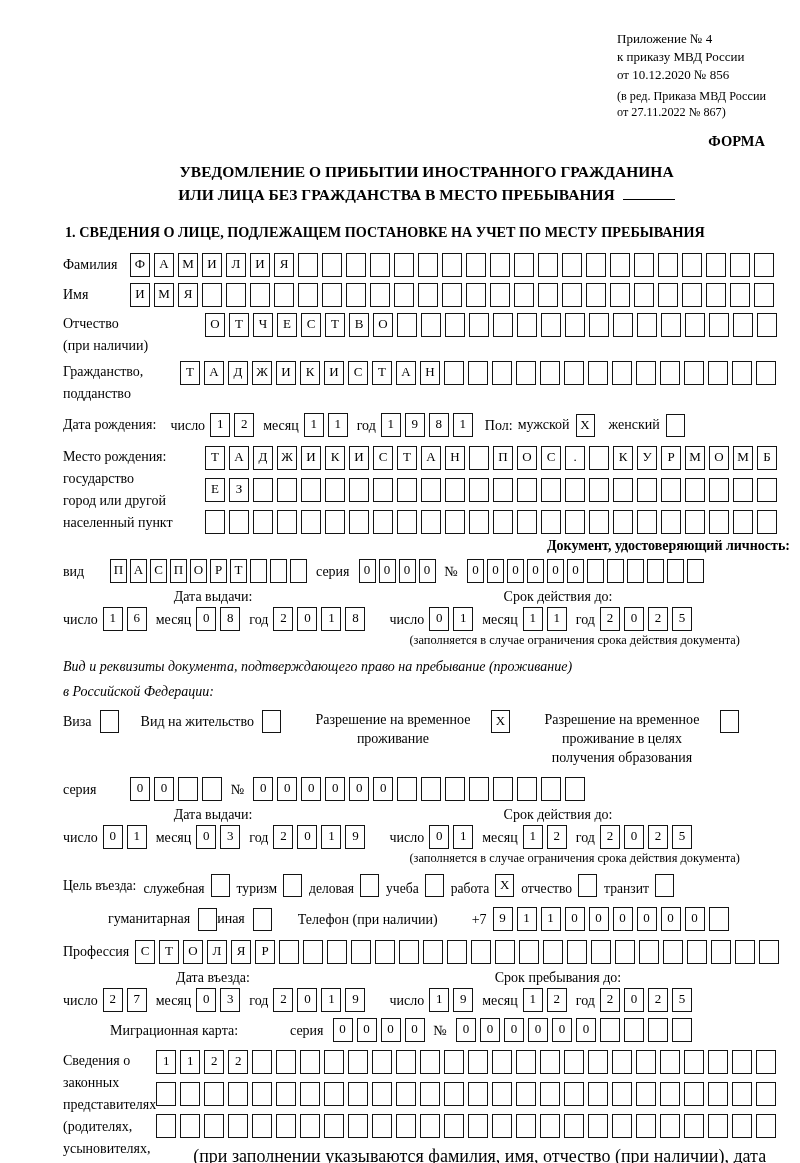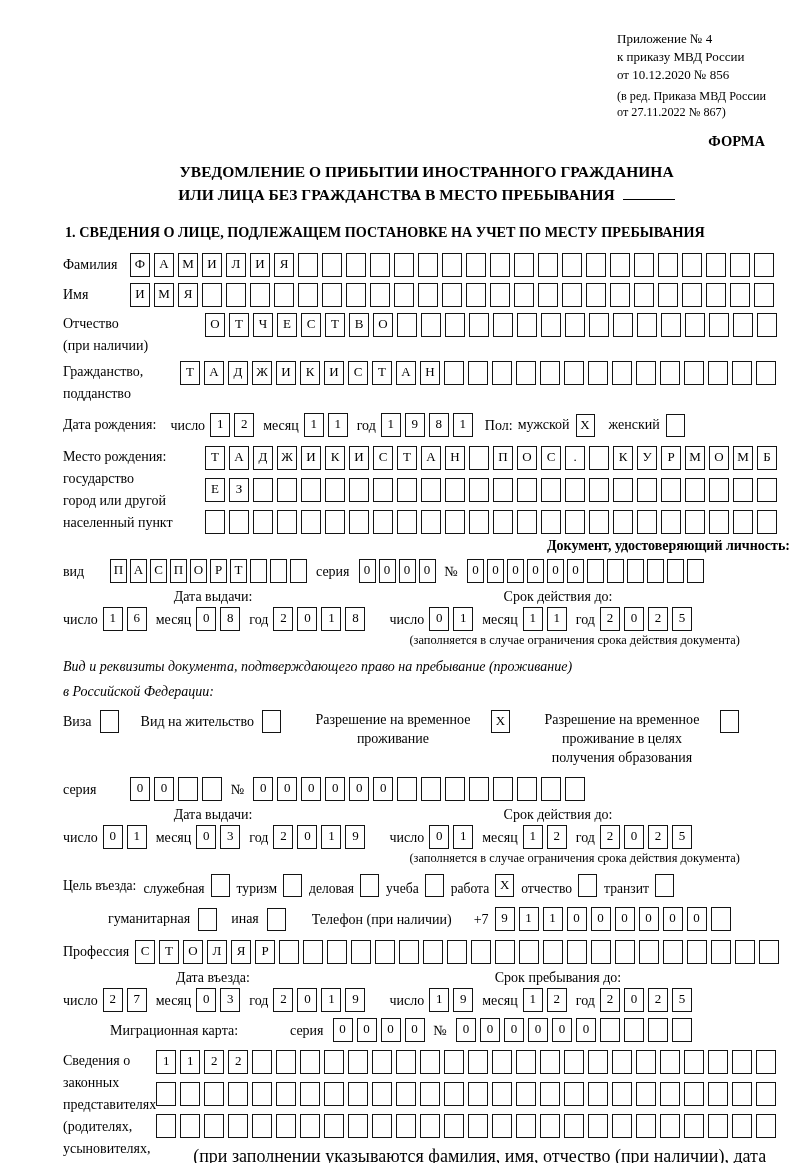--- a/index.html
+++ b/index.html
@@ -54,21 +54,21 @@
   .res-row{display:flex;align-items:flex-start;margin:8px 0 10px;}
   .res-item{display:flex;align-items:flex-start;margin-right:22px;}
   .res-item .one{line-height:23px;margin-right:8px;}
   .res-item .multi{width:180px;text-align:center;line-height:19px;margin-right:8px;}
 
   
   .p-item{display:flex;align-items:flex-end;margin-left:7px;}
   .p-item .cb{margin-left:6px;}
   .purpose-row{font-size:13.6px;}
   .indent45{margin-left:45px;}
-  .phone-lbl{margin:0 6px 0 16px;line-height:23px;font-family:Liberation Serif, serif;}
+  .phone-lbl{margin:0 18px 0 16px;line-height:23px;font-family:Liberation Serif, serif;}
   .plus7{margin-right:6px;line-height:23px;}
 
   .rep-note{font-size:18px;margin:6px 0 0 37px;white-space:normal;}
   .mig-lbl{flex:0 0 150px;line-height:23px;margin-left:47px;}
 </style>
 </head>
 <body>
 
 <div class="page">
 
@@ -555,21 +555,21 @@
       </span>
     <span class="p-item">
         <span>транзит</span>
         <span class="cb"></span>
       </span>
   </div>
 
   <div class="row inline" style="margin-bottom:9px">
     <span class="indent45">гуманитарная</span>
     <span class="cb" style="margin-left:8px"></span>
-    <span style="margin-left:14px">иная</span>
+    <span style="">иная</span>
     <span class="cb" style="margin-left:8px"></span>
     <span class="phone-lbl" style="margin-left:26px">Телефон (при наличии)</span>
     <span class="plus7" style="margin-left:16px">+7</span>
     <span class="boxes">
         <span class="box">9</span>
         <span class="box">1</span>
         <span class="box">1</span>
         <span class="box">0</span>
         <span class="box">0</span>
         <span class="box">0</span>

